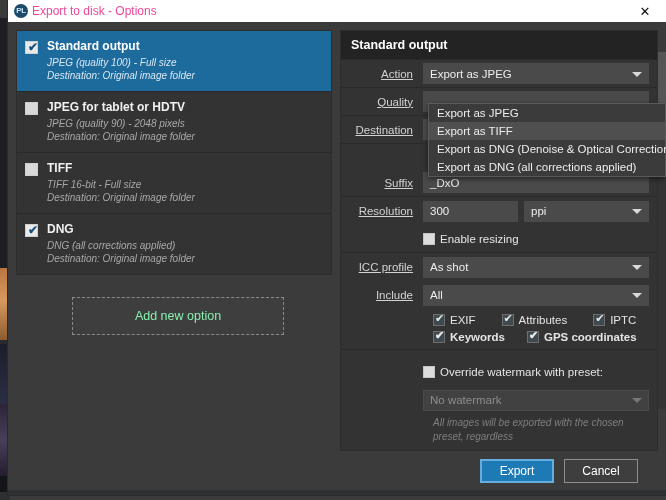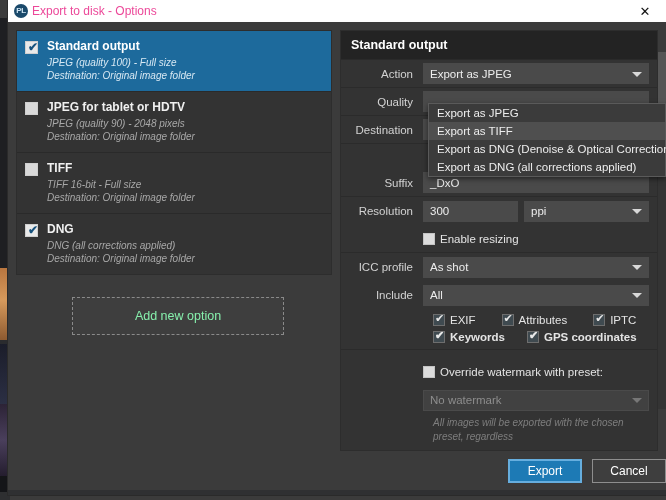--- a/index.html
+++ b/index.html
@@ -96,21 +96,21 @@
     border-bottom:1px solid #2a2a2a;
   }
 
   .frow {
     display:flex; align-items:center; min-height:28px;
     border-bottom:1px solid #2b2b2b; padding:3px 8px 3px 0;
   }
   .frow.noline { border-bottom:none; }
   .flabel {
     width:82px; flex:none; text-align:right; padding-right:10px;
-    font-size:11.5px; color:#d2d2d2;
+    font-size:11.5px; color:#d2d2d2;text-decoration:underline;
   }
   .fctl { flex:1; display:flex; align-items:center; gap:6px; }
 
   .field {
     flex:1; height:21px; background:#4a4a4a; border:1px solid #4a4a4a;
     display:flex; align-items:center; padding:0 6px; font-size:11.5px; color:#ededed;
     position:relative;
   }
   .field.select { padding-right:20px; }
   .field.disabled { background:#414141; color:#8d8d8d; }
@@ -160,21 +160,21 @@
   
   #vscroll {
     position:absolute; right:0; top:30px; width:8px; bottom:42px;
     background:#343434; z-index:5;
   }
   #vthumb { position:absolute; left:0; top:0; width:8px; height:120px; background:#555; }
 
   
   #footer {
     height:44px; flex:none; display:flex; align-items:center;
-    justify-content:flex-end; gap:10px; padding:0 0 4px 0; background:#3b3b3b;
+    justify-content:flex-end; gap:10px; padding:0 28px 4px 0; background:#3b3b3b;
   }
   .btn {
     min-width:74px; height:24px; font-size:12px; display:flex;
     align-items:center; justify-content:center; color:#ffffff;
   }
   #export-btn { background:#1d7ab5; border:2px solid #66aede; }
   #cancel-btn { background:#3e3e3e; border:1px solid #8e8e8e; }
   #bottom-edge { position:absolute; left:0; right:0; bottom:0; height:5px; background:#2f3032; }
 </style>
 </head>

